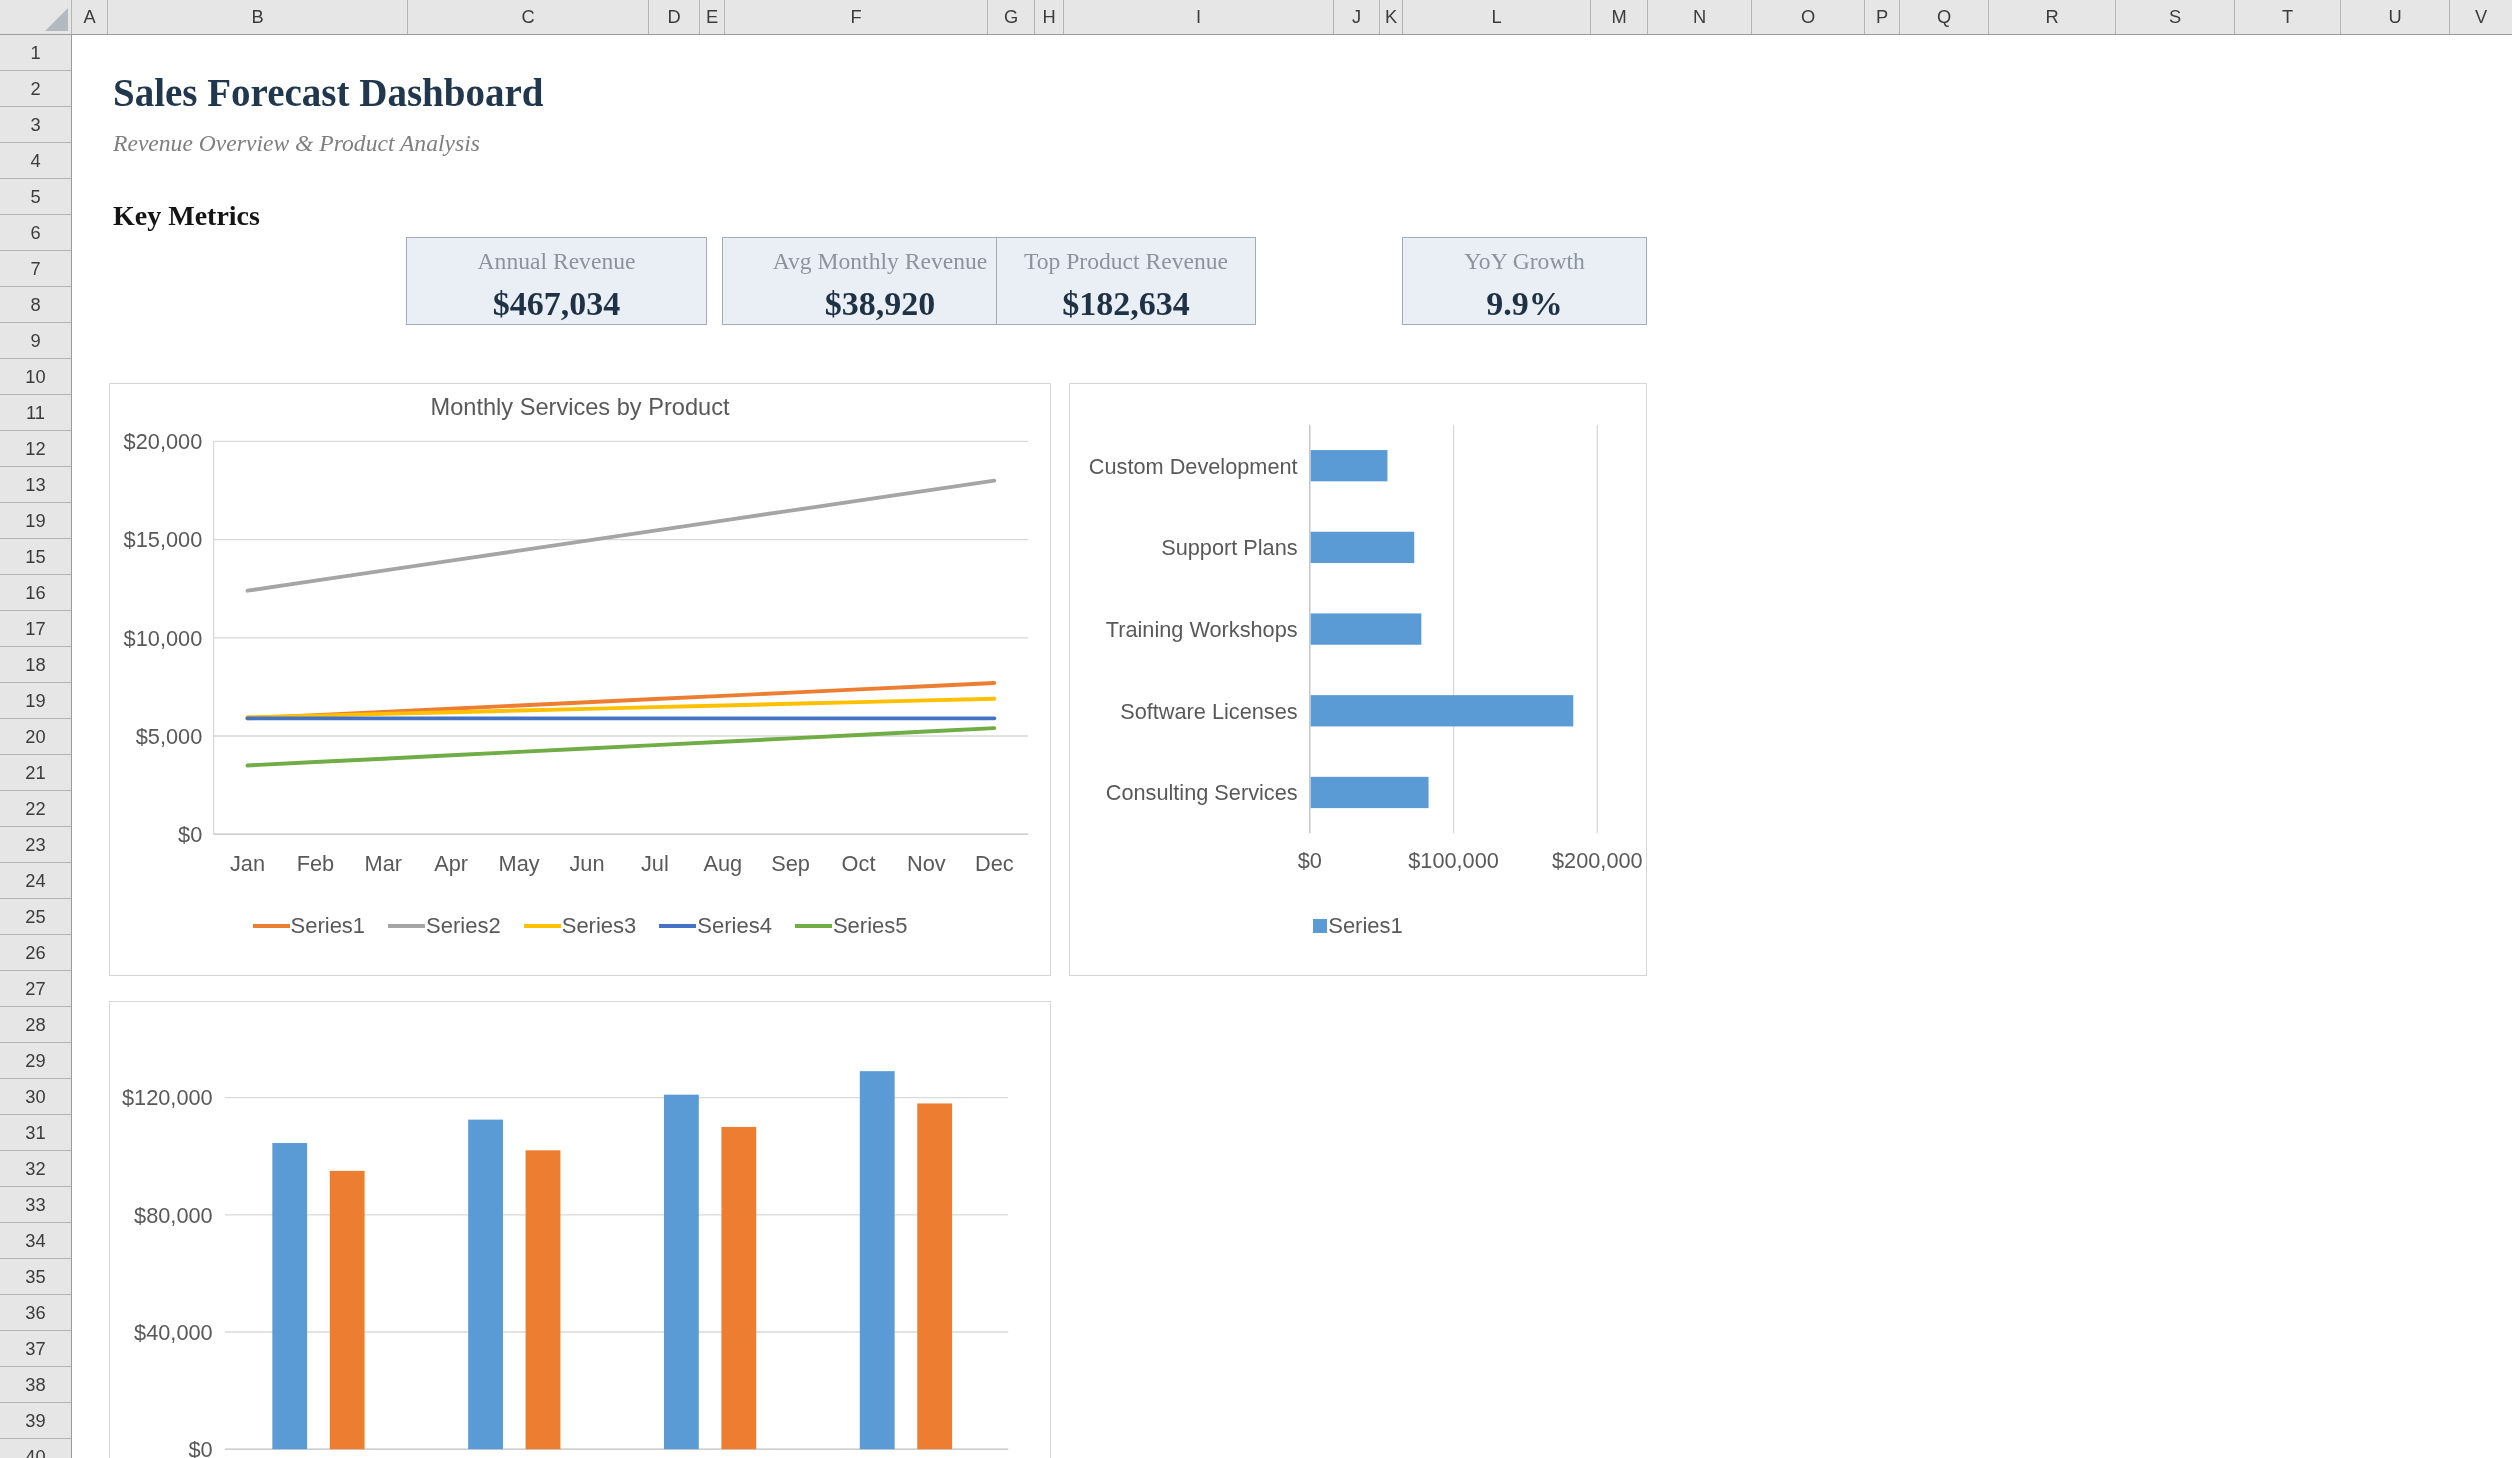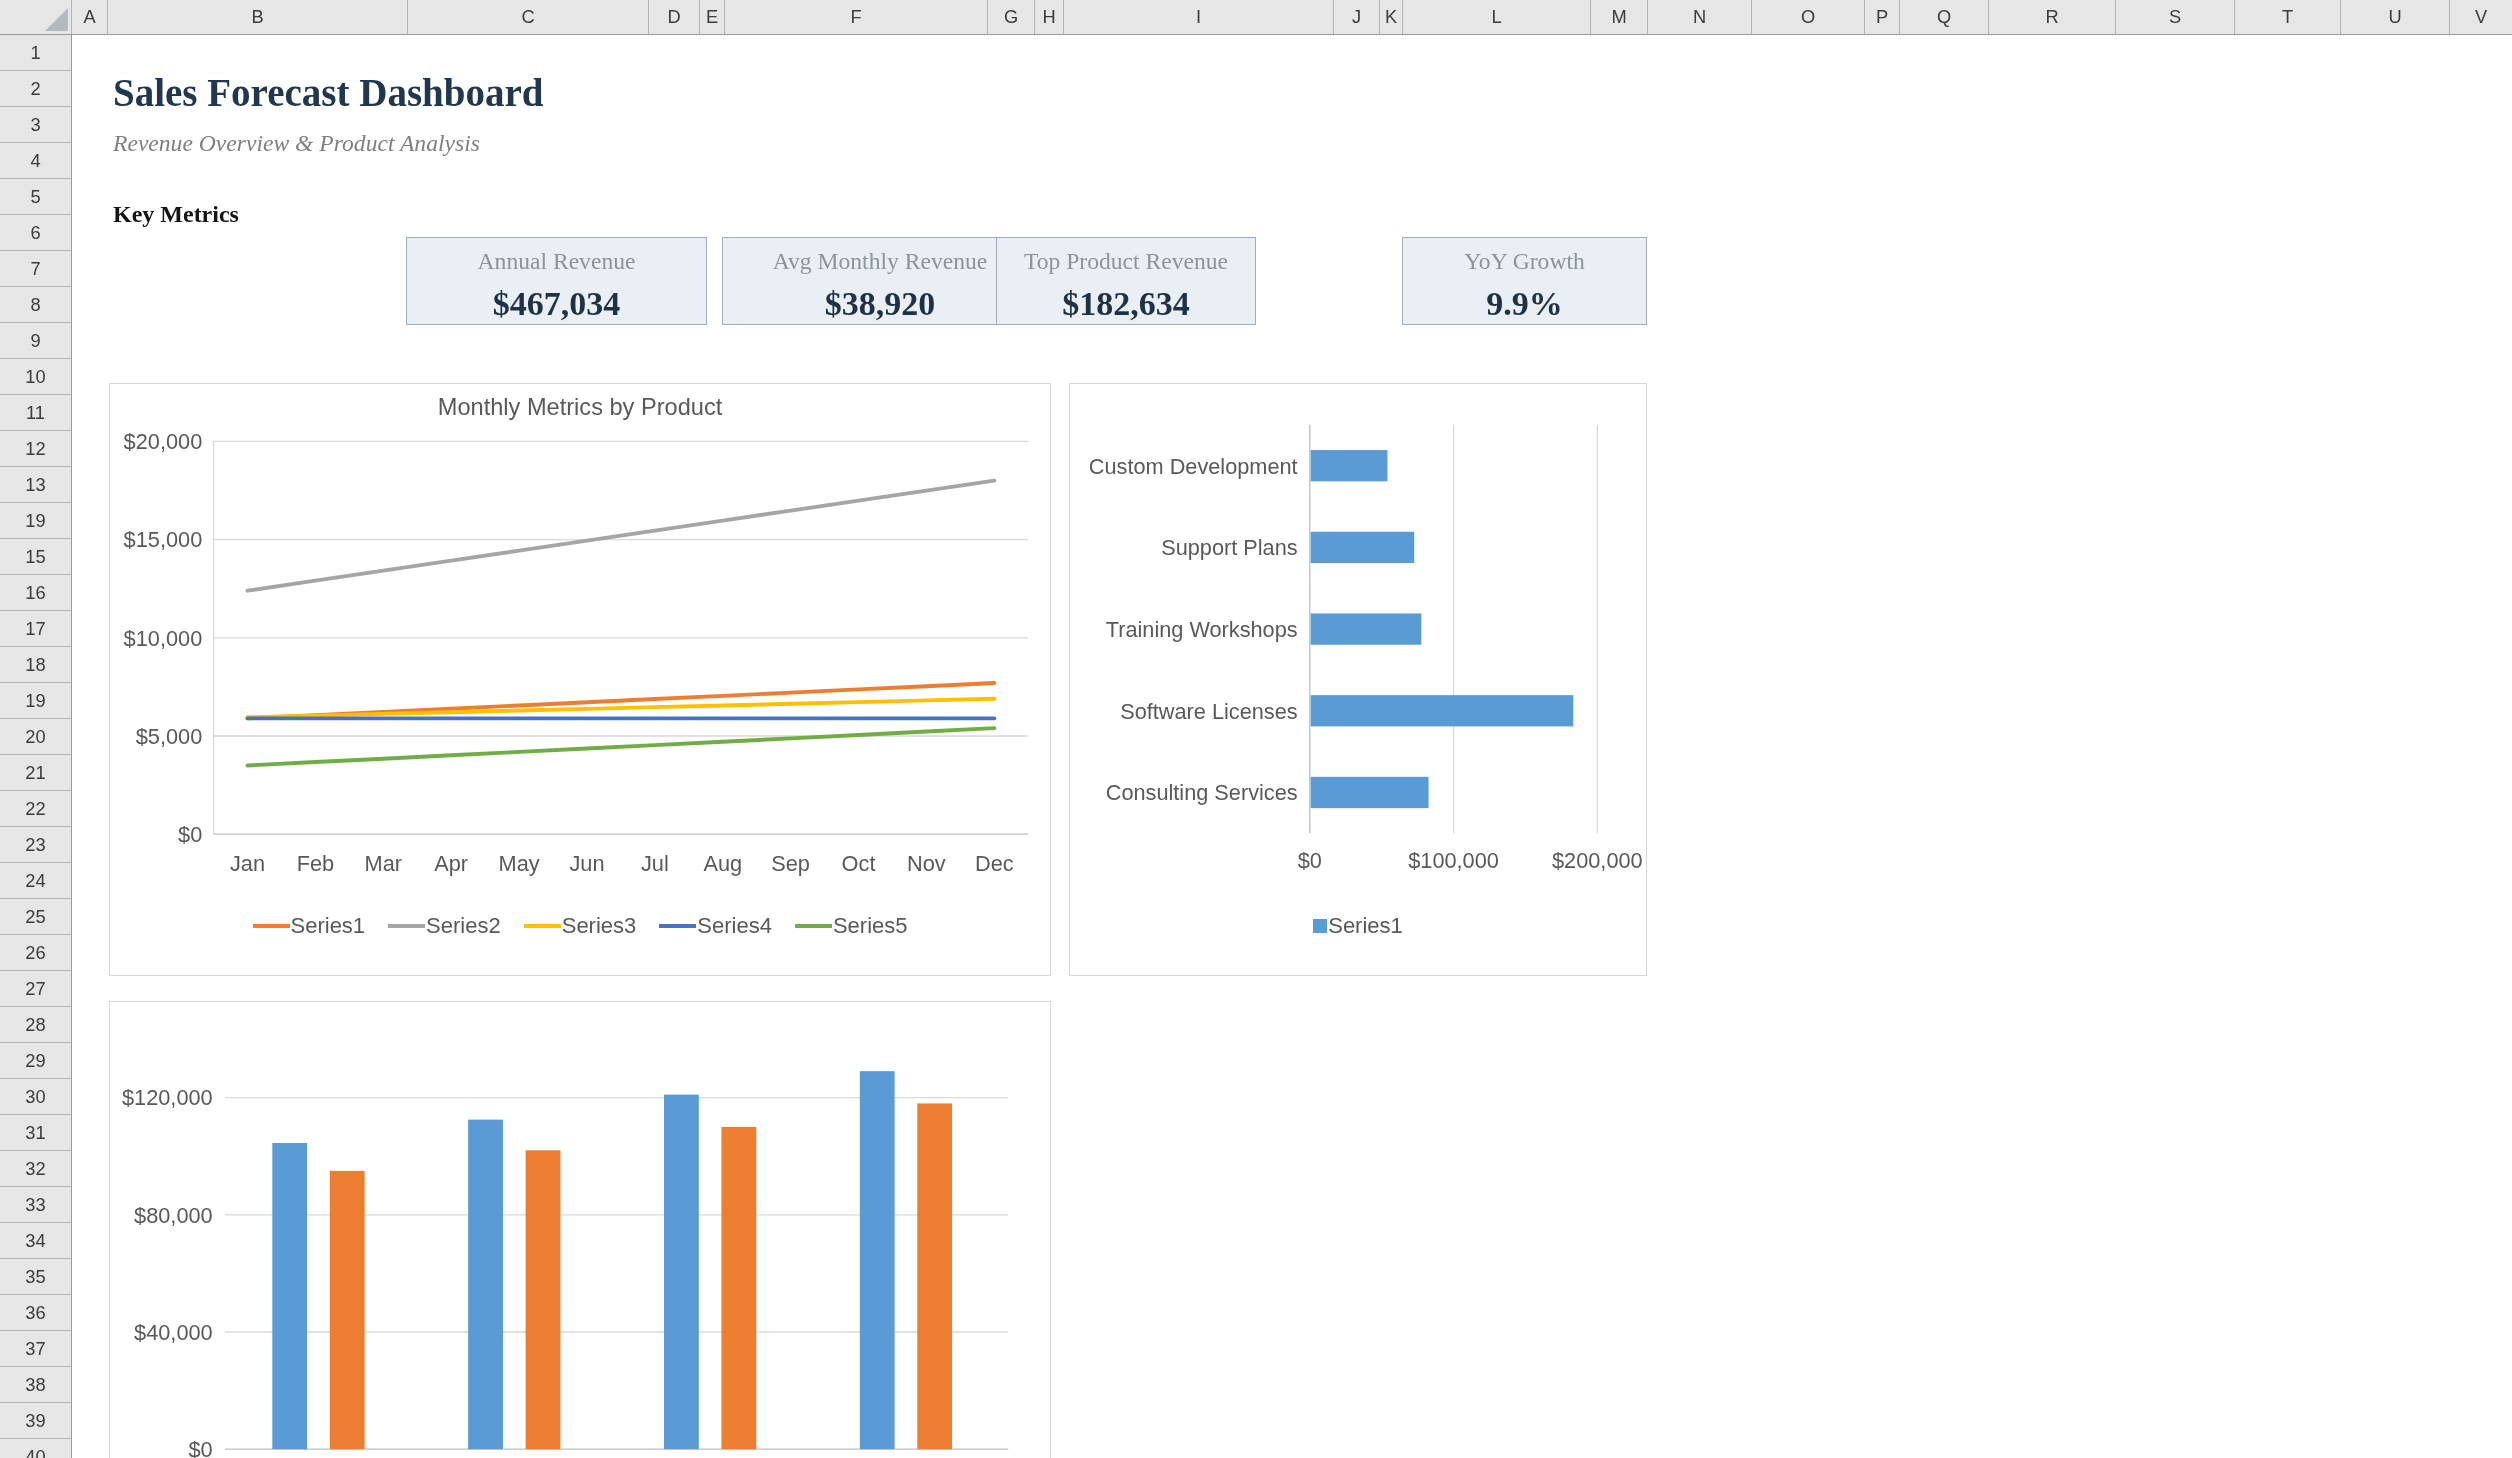--- a/index.html
+++ b/index.html
@@ -39,21 +39,21 @@
     font-family:"Liberation Serif",serif;font-weight:bold;font-size:39px;
     color:#21374D;line-height:1;
   }
   #doc-subtitle{
     position:absolute;left:113px;top:131px;
     font-family:Liberation Serif, serif;font-style:italic;font-size:23.6px;
     color:#7F7F7F;line-height:1.1;
   }
   #section-heading{
     position:absolute;left:113px;top:201px;
-    font-family:"Liberation Serif",serif;font-weight:bold;font-size:24px;
+    font-family:"Liberation Serif",serif;font-weight:bold;font-size:28px;
     color:#141414;line-height:1.1;
   }
   .card{
     position:absolute;top:237px;height:88px;box-sizing:border-box;
     background:#EAEFF5;border:1.7px solid #A2ACB6;text-align:center;
   }
   .card-label{
     margin-top:11.3px;font-family:"Liberation Serif",serif;font-weight:normal;
     font-size:23.6px;color:#8C939B;line-height:1.1;
   }
@@ -170,21 +170,21 @@
 <div class="card" style="left:996px;width:260px">
   <div class="card-label">Top Product Revenue</div>
   <div class="card-value">$182,634</div>
 </div>
 <div class="card" style="left:1402px;width:245px">
   <div class="card-label">YoY Growth</div>
   <div class="card-value">9.9%</div>
 </div>
 
 <div class="chart" id="chart-line" style="left:109px;top:383px;width:942px;height:593px">
-  <div class="chart-title">Monthly Metrics by Product</div>
+  <div class="chart-title">Monthly Services by Product</div>
   <svg viewBox="0 0 1080 680" preserveAspectRatio="none">
       <line x1="119" y1="66" x2="119" y2="518" stroke="#D9D9D9" stroke-width="1.5"></line>
       <text x="106" y="527" text-anchor="end">$0</text>
       <line x1="119" y1="405" x2="1055" y2="405" stroke="#D9D9D9" stroke-width="1.5"></line>
       <text x="106" y="414" text-anchor="end">$5,000</text>
       <line x1="119" y1="292" x2="1055" y2="292" stroke="#D9D9D9" stroke-width="1.5"></line>
       <text x="106" y="301" text-anchor="end">$10,000</text>
       <line x1="119" y1="179" x2="1055" y2="179" stroke="#D9D9D9" stroke-width="1.5"></line>
       <text x="106" y="188" text-anchor="end">$15,000</text>
       <line x1="119" y1="66" x2="1055" y2="66" stroke="#D9D9D9" stroke-width="1.5"></line>

